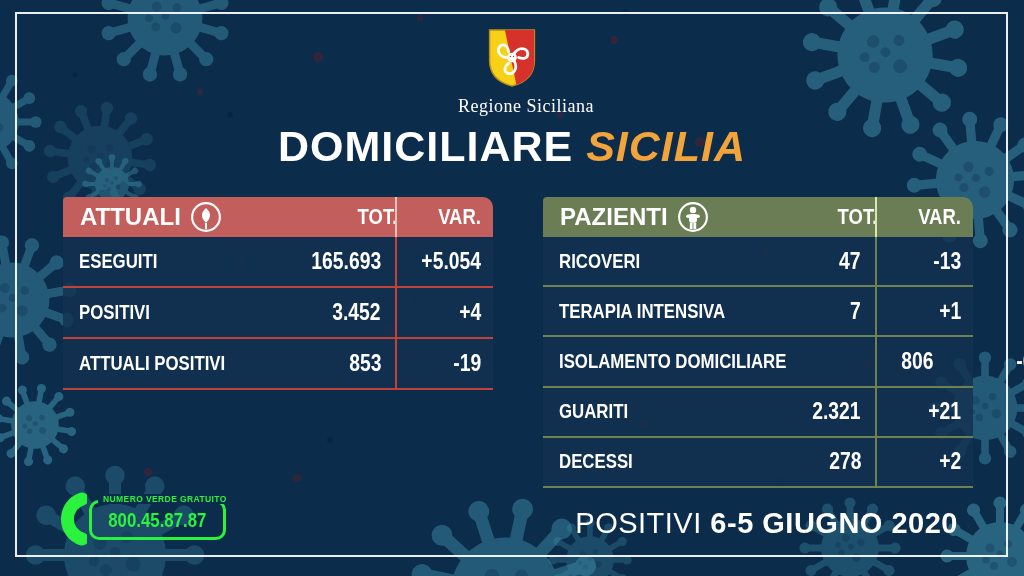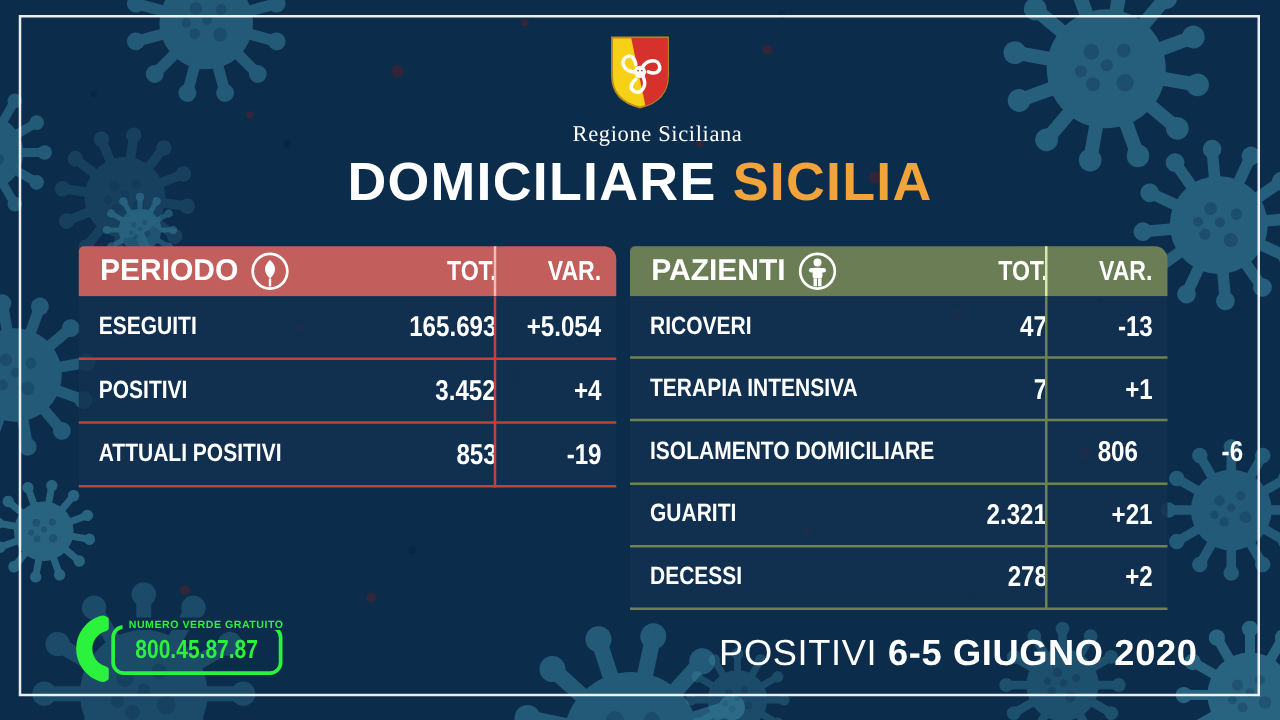--- a/index.html
+++ b/index.html
@@ -11,44 +11,44 @@
          border:2px solid rgba(255,255,255,.92);z-index:3;pointer-events:none;}
 
   
   .logo{position:absolute;left:0;right:0;top:28px;text-align:center;z-index:2;}
   .brand{display:block;margin-top:4px;font-family:"Liberation Serif",serif;
          font-size:18px;letter-spacing:.5px;color:#fff;margin-left:28px;}
 
   
   .title{position:absolute;left:0;right:0;top:122px;text-align:center;z-index:2;
          font-size:43px;font-weight:800;letter-spacing:1px;white-space:nowrap;}
-  .title .accent{color:var(--c-accent_orange,#f2a339);}
+  .title .accent{color:var(--c-accent_orange,#f2a339);font-style:italic;}
 
   
   .dtable{position:absolute;top:197px;width:430px;z-index:2;}
   .dtable.tamponi{left:63px;--line:var(--c-tamponi_line,#c2423a);
                   --hline:#f0bdb8;--head:var(--c-tamponi_header,#c25e5c);--rh:49px;}
-  .dtable.pazienti{left:504px;--line:var(--c-pazienti_line,#6f8150);
+  .dtable.pazienti{left:543px;--line:var(--c-pazienti_line,#6f8150);
                   --hline:#d9e8ae;--head:var(--c-pazienti_header,#6b7d54);--rh:48.2px;}
   .thead{position:relative;height:40px;background:var(--head);
          display:grid;grid-template-columns:1fr 120px 96px;align-items:center;
          border-radius:4px 10px 0 0;}
   .thead::after{content:"";position:absolute;right:96px;top:0;bottom:0;width:2px;
          background:var(--hline);}
   .thead-title{padding-left:17px;font-size:24px;font-weight:700;
          display:flex;align-items:center;gap:9px;white-space:nowrap;}
   .hcol{font-size:22px;font-weight:700;text-align:right;}
   .hcol.var{padding-right:12px;}
   .rows{position:relative;background:rgba(18,49,80,.82);}
   .rows::before{content:"";position:absolute;right:96px;top:0;bottom:0;width:2px;
          background:var(--line);z-index:2;}
   .row{display:grid;grid-template-columns:1fr 120px 96px;align-items:center;
        height:var(--rh);border-bottom:2px solid var(--line);}
   .cell-label{padding-left:16px;font-size:20px;font-weight:700;white-space:nowrap;}
-  .cell-num{text-align:right;font-size:23px;font-weight:700;}
+  .cell-num{text-align:right;padding-right:16px;font-size:23px;font-weight:700;}
   .cell-num.var{padding-right:12px;}
   .cnd{display:inline-block;transform:scaleX(.84);transform-origin:0 50%;}
   .cnd-r{display:inline-block;transform:scaleX(.84);transform-origin:100% 50%;}
 
   
   .hotline{position:absolute;left:57px;top:491px;display:flex;align-items:flex-start;z-index:2;}
   .hotline-box{position:relative;margin-left:2px;margin-top:9px;width:137px;height:40px;
        border:3px solid var(--c-hotline_green,#2bf23c);border-radius:10px;
        display:flex;align-items:center;justify-content:center;box-sizing:border-box;}
   .hotline-label{position:absolute;top:-9px;left:6px;padding:0 5px;
@@ -175,21 +175,21 @@
   </div>
 
   <h1 class="title" style="margin:0;">
     <span>DOMICILIARE</span>
     <span class="accent">SICILIA</span>
   </h1>
 
   <section class="dtable tamponi">
     <div class="thead">
       <div class="thead-title">
-        <span>PERIODO</span>
+        <span>ATTUALI</span>
         <svg width="32" height="32" viewBox="0 0 30 30">
           <circle cx="15" cy="15" r="13" fill="none" stroke="#fff" stroke-width="2"></circle>
           <path d="M15,6.5 C19.5,10.5 20.5,15 15,20.5 C9.5,15 10.5,10.5 15,6.5 Z" fill="#fff"></path>
           <line x1="15" y1="20.5" x2="15" y2="26.5" stroke="#fff" stroke-width="1.8"></line>
         </svg>
       </div>
       <div class="hcol tot"><span class="cnd-r">TOT.</span></div>
       <div class="hcol var"><span class="cnd-r">VAR.</span></div>
     </div>
     <div class="rows">

